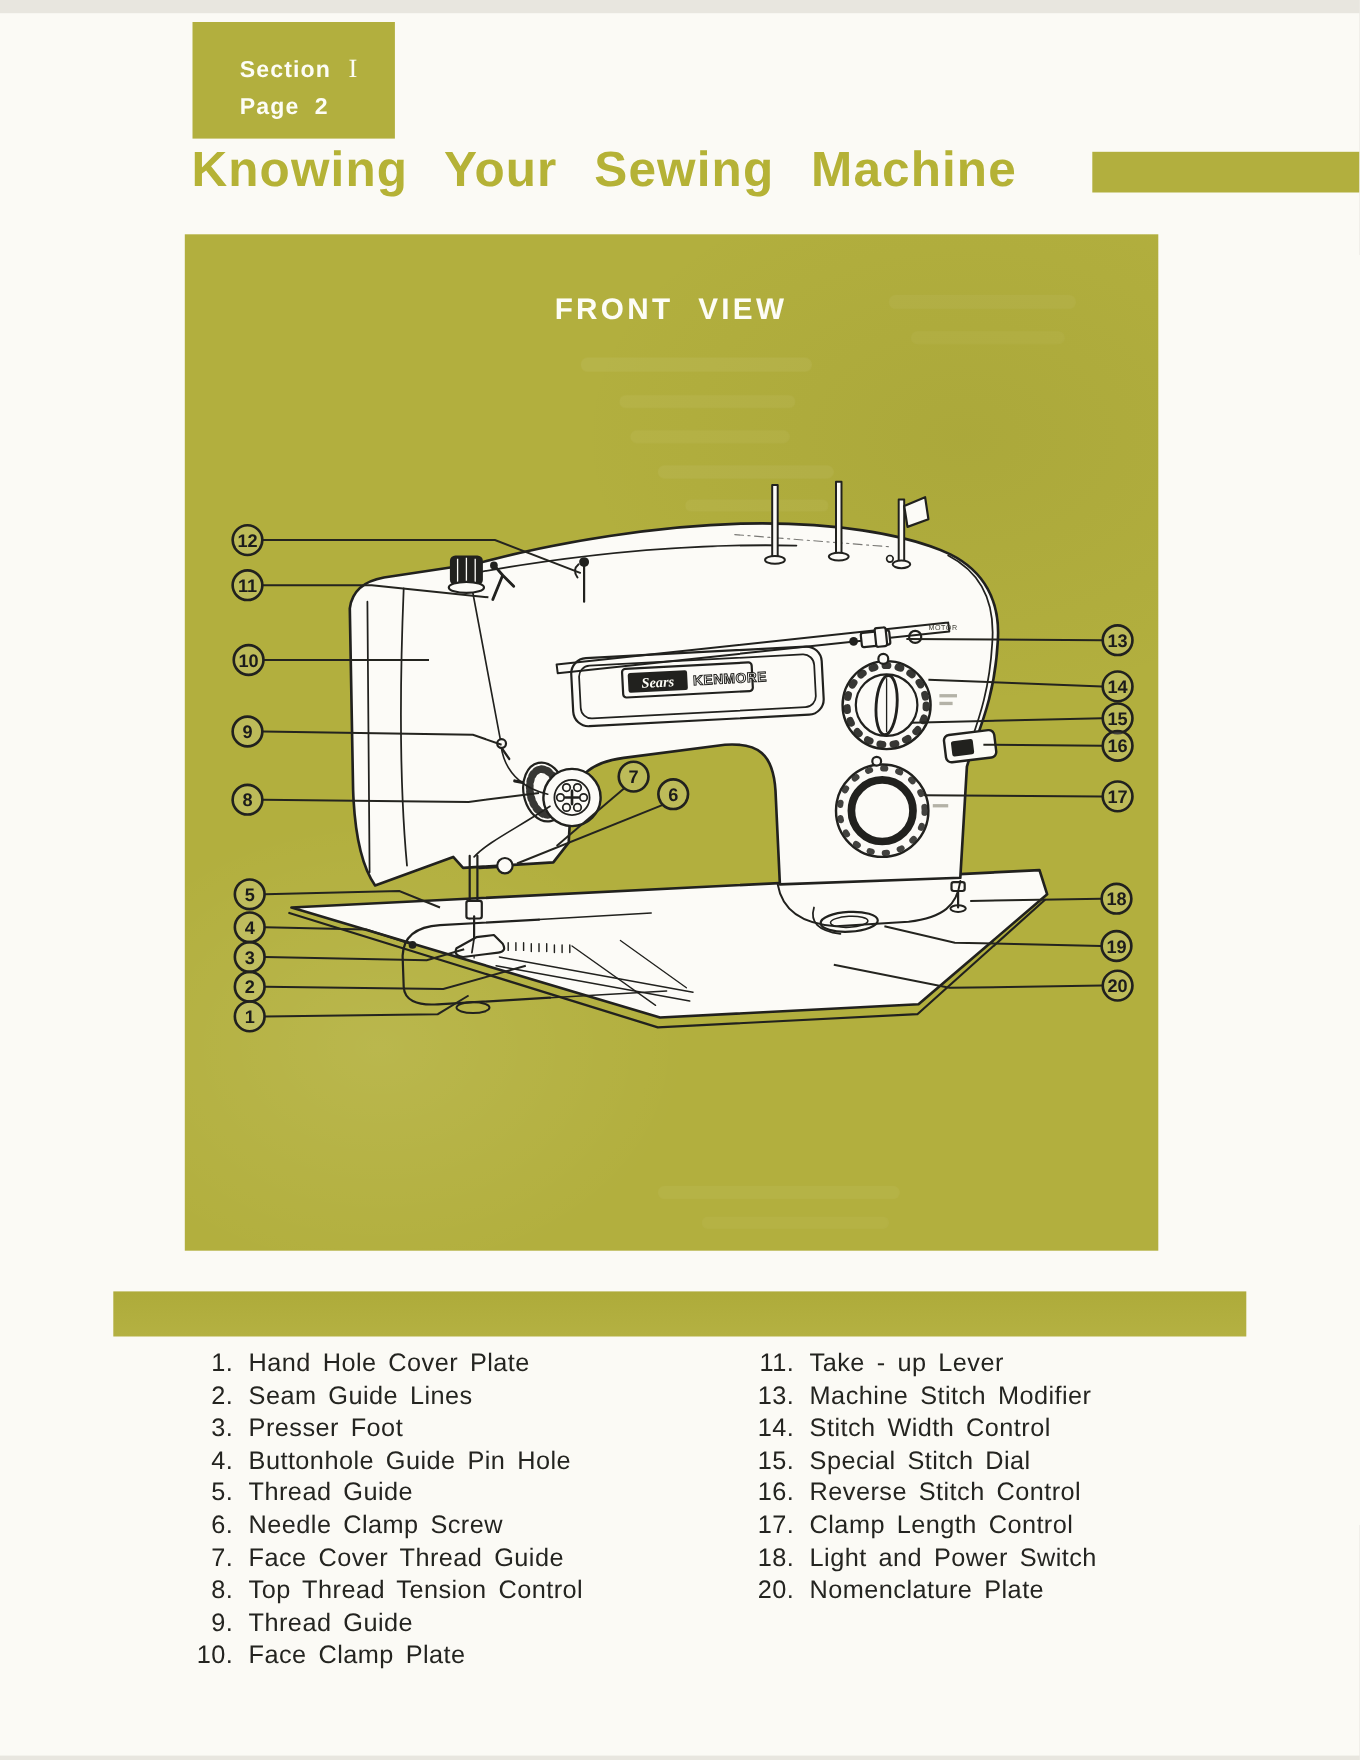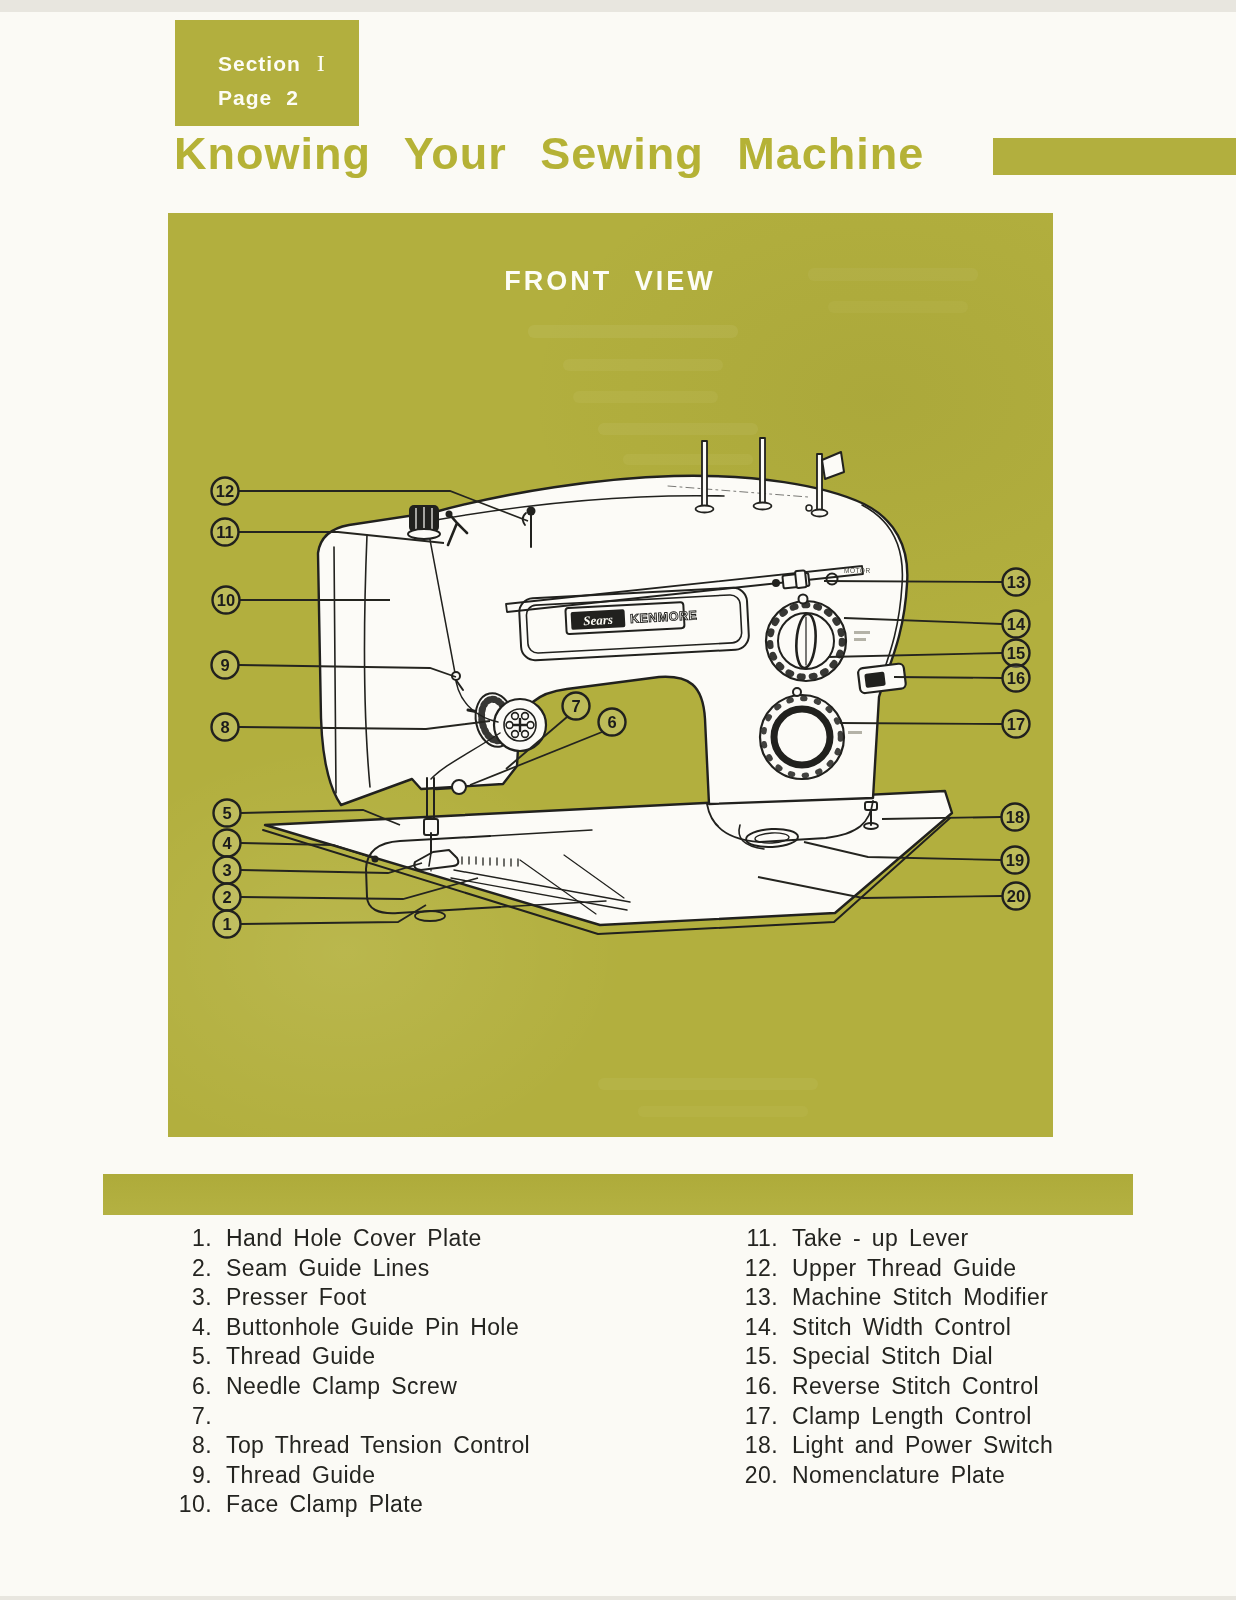--- a/index.html
+++ b/index.html
@@ -46,21 +46,21 @@
   .diagram-panel svg{display:block;width:885px;height:924px;}
   .bottom-bar{
     position:absolute;left:103px;top:1162px;width:1030px;height:41px;
     background:linear-gradient(180deg,#aeab3a,#b4b142);
   }
   .parts{
     position:absolute;top:1212px;font-size:23px;color:#242420;
     letter-spacing:0.4px;word-spacing:4px;
   }
   .parts.left-col{left:160px;width:420px;}
-  .parts.right-col{left:720px;width:460px;}
+  .parts.right-col{left:664px;width:460px;}
   .part-row{display:flex;height:29.6px;line-height:29.6px;align-items:baseline;}
   .pnum{display:inline-block;text-align:right;flex:0 0 auto;}
   .left-col .pnum{width:52px;}
   .right-col .pnum{width:58px;}
   .plabel{margin-left:14px;white-space:nowrap;}
   
   .art{stroke:#21211e;fill:none;stroke-linecap:round;stroke-linejoin:round;}
   .artf{stroke:#21211e;fill:#fcfbf7;stroke-linecap:round;stroke-linejoin:round;}
   .ghost{fill:#fdfdf0;}
 </style>
@@ -389,44 +389,41 @@
       <div class="part-row">
         <span class="pnum">5.</span>
         <span class="plabel">Thread Guide</span>
       </div>
       <div class="part-row">
         <span class="pnum">6.</span>
         <span class="plabel">Needle Clamp Screw</span>
       </div>
       <div class="part-row">
         <span class="pnum">7.</span>
+        <span class="plabel">Face Cover Thread Guide</span>
       </div>
       <div class="part-row">
         <span class="pnum">8.</span>
         <span class="plabel">Top Thread Tension Control</span>
       </div>
       <div class="part-row">
         <span class="pnum">9.</span>
         <span class="plabel">Thread Guide</span>
       </div>
       <div class="part-row">
         <span class="pnum">10.</span>
         <span class="plabel">Face Clamp Plate</span>
       </div>
     </div>
   <div class="parts right-col" id="parts-right">
       <div class="part-row">
         <span class="pnum">11.</span>
         <span class="plabel">Take - up Lever</span>
       </div>
       <div class="part-row">
-        <span class="pnum">12.</span>
-        <span class="plabel">Upper Thread Guide</span>
-      </div>
-      <div class="part-row">
         <span class="pnum">13.</span>
         <span class="plabel">Machine Stitch Modifier</span>
       </div>
       <div class="part-row">
         <span class="pnum">14.</span>
         <span class="plabel">Stitch Width Control</span>
       </div>
       <div class="part-row">
         <span class="pnum">15.</span>
         <span class="plabel">Special Stitch Dial</span>

